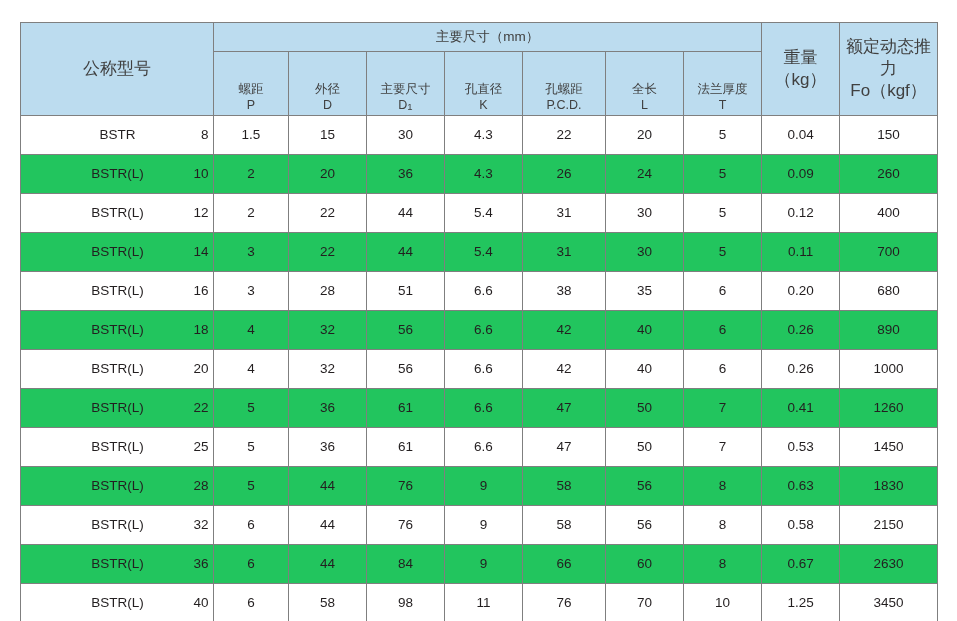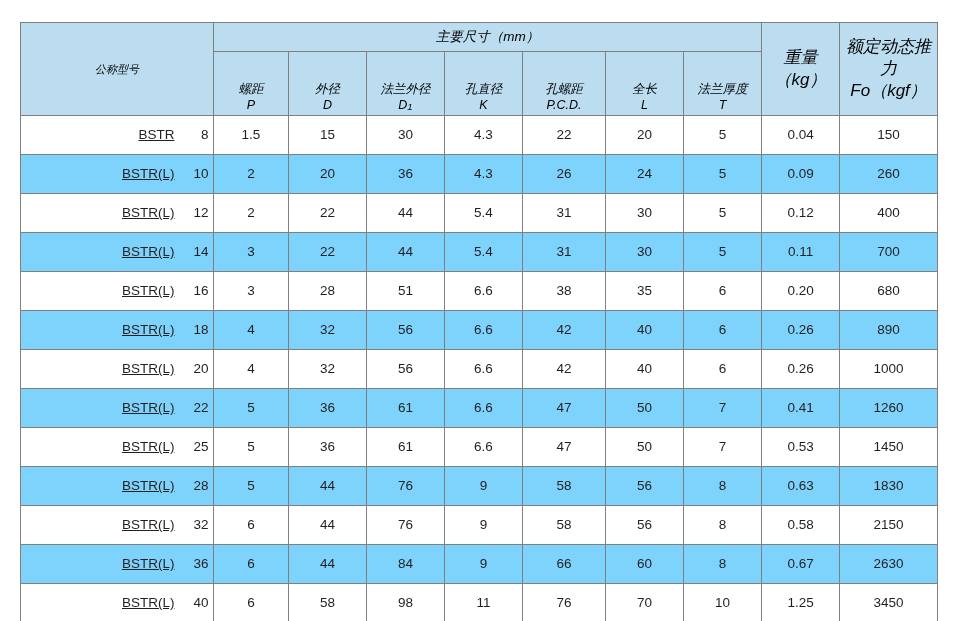--- a/index.html
+++ b/index.html
@@ -27,28 +27,27 @@
     table-layout: fixed;
   }
   table.spec th, table.spec td {
     border: 1px solid #7f7f7f;
     text-align: center;
     vertical-align: middle;
     font-weight: normal;
   }
   thead th {
     background: #bcdcef;
-    color: #000000;
+    color: #404040;
     font-size: 13px;
     line-height: 1.3;
-    font-style: italic;
   }
   th.model {
     height: 84px;
-    font-size: 11px;
+    font-size: 17px;
   }
   th.group {
     height: 26px;
     font-size: 13.5px;
   }
   th.sub {
     height: 56px;
     font-size: 12.5px;
   }
   th.sub .l1 { display: block; margin-top: 28px; }
@@ -58,38 +57,37 @@
     font-size: 17px;
   }
   th.right .l1 { display: block; }
   th.right .l2 { display: block; }
   tbody td {
     height: 36px;
     font-size: 13.5px;
     color: #231f20;
   }
   tbody tr.even td {
-    background: #7dd3fc;
+    background: #22c55e;
     margin-left: 17px;
   }
   tbody tr.odd td {
     background: #ffffff;
   }
   td.model-cell {
     text-align: left;
     padding-left: 0;
     font-size: 13.5px;
   }
   td.model-cell .mc {
     display: inline-block;
     width: 150px;
-    text-align: right;
+    text-align: center;
     padding-left: 36px;
     box-sizing: border-box;
-    text-decoration: underline;
   }
   td.model-cell .mn {
     display: inline-block;
     width: 34px;
     text-align: right;
   }
   .sub-idx {
     font-size: 9.5px;
     vertical-align: baseline;
     position: relative;
@@ -130,21 +128,21 @@
       <tr>
         <th class="sub">
           <span class="l1">螺距</span>
           <span class="l2">P</span>
         </th>
         <th class="sub">
           <span class="l1">外径</span>
           <span class="l2">D</span>
         </th>
         <th class="sub">
-          <span class="l1">法兰外径</span>
+          <span class="l1">主要尺寸</span>
           <span class="l2">D<span class="sub-idx">1</span></span>
         </th>
         <th class="sub">
           <span class="l1">孔直径</span>
           <span class="l2">K</span>
         </th>
         <th class="sub">
           <span class="l1">孔螺距</span>
           <span class="l2">P.C.D.</span>
         </th>

